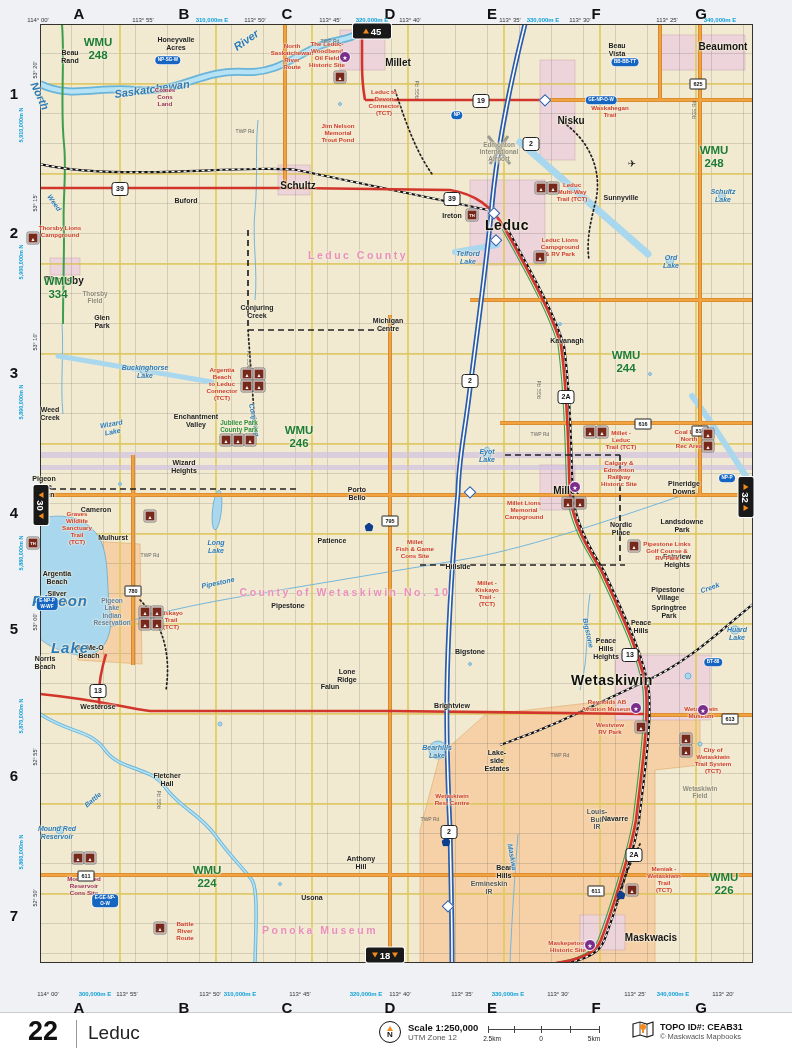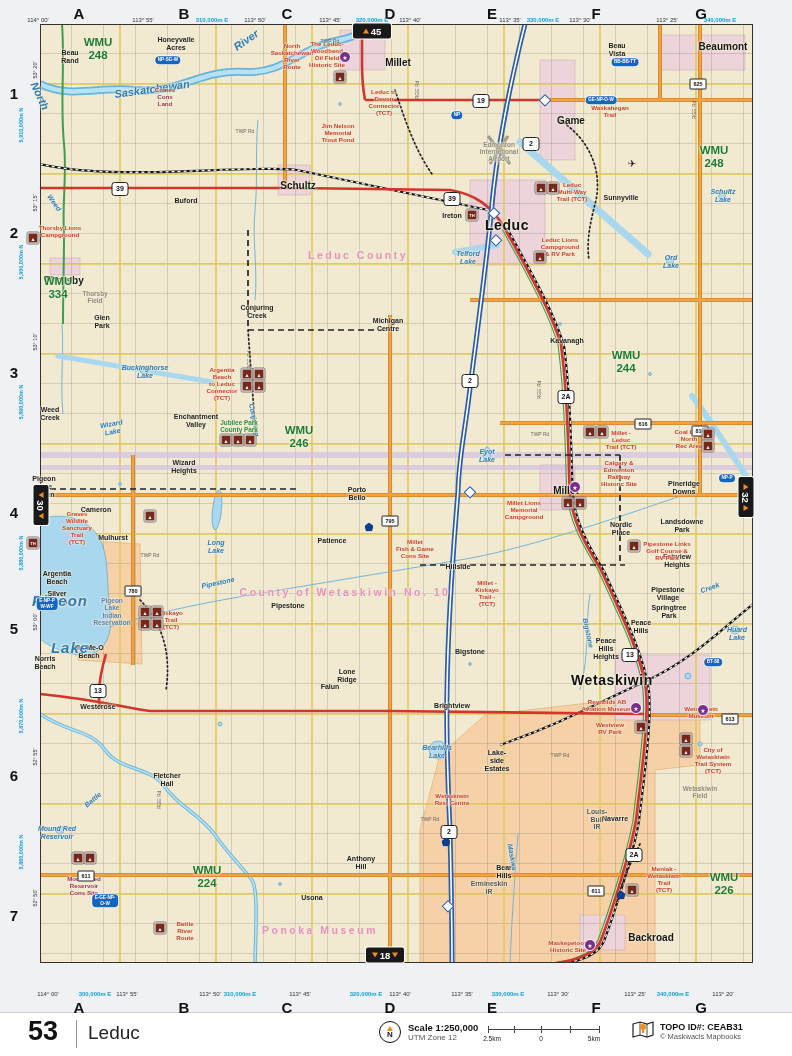--- a/index.html
+++ b/index.html
@@ -209,21 +209,21 @@
     </g>
   </svg>
   <div id="map-border"></div>
 
   <div id="overlay">
       <div class="lbl hamlet" style="left: 70px; top: 57px;">Beau
 Rand</div>
       <div class="lbl hamlet" style="left: 176px; top: 44px;">Honeyvalle
 Acres</div>
       <div class="lbl town" style="left: 398px; top: 63px;">Millet</div>
-      <div class="lbl town" style="left: 571px; top: 121px;">Game</div>
+      <div class="lbl town" style="left: 571px; top: 121px;">Nisku</div>
       <div class="lbl hamlet" style="left: 617px; top: 50px;">Beau
 Vista</div>
       <div class="lbl town" style="left: 723px; top: 47px;">Beaumont</div>
       <div class="lbl town" style="left: 298px; top: 186px;">Schultz</div>
       <div class="lbl hamlet" style="left: 186px; top: 201px;">Buford</div>
       <div class="lbl town" style="left: 64px; top: 281px;">Thorsby</div>
       <div class="lbl hamlet" style="left: 102px; top: 322px;">Glen
 Park</div>
       <div class="lbl hamlet" style="left: 257px; top: 312px;">Conjuring
 Creek</div>
@@ -265,21 +265,21 @@
       <div class="lbl hamlet" style="left: 452px; top: 706px;">Brightview</div>
       <div class="lbl hamlet" style="left: 167px; top: 780px;">Fletcher
 Hall</div>
       <div class="lbl hamlet" style="left: 497px; top: 761px;">Lake-
 side
 Estates</div>
       <div class="lbl hamlet" style="left: 361px; top: 863px;">Anthony
 Hill</div>
       <div class="lbl hamlet" style="left: 312px; top: 898px;">Usona</div>
       <div class="lbl hamlet" style="left: 615px; top: 819px;">Navarre</div>
-      <div class="lbl town" style="left: 651px; top: 938px;">Backroad</div>
+      <div class="lbl town" style="left: 651px; top: 938px;">Maskwacis</div>
       <div class="lbl city" style="left: 612px; top: 681px;">Wetaskiwin</div>
       <div class="lbl hamlet" style="left: 641px; top: 627px;">Peace
 Hills</div>
       <div class="lbl hamlet" style="left: 606px; top: 649px;">Peace
 Hills
 Heights</div>
       <div class="lbl hamlet" style="left: 621px; top: 529px;">Nordic
 Place</div>
       <div class="lbl hamlet" style="left: 682px; top: 526px;">Landsdowne
 Park</div>
@@ -611,21 +611,21 @@
     <span class="num">30</span>
     <span class="tri left"></span>
   </div>
   <div class="tab v" id="tab-right">
     <span class="tri right"></span>
     <span class="num">32</span>
     <span class="tri right"></span>
   </div>
 
   <div id="footer">
-    <div id="footer-pagenum">53</div>
+    <div id="footer-pagenum">22</div>
     <div id="footer-divider"></div>
     <div id="footer-title">Leduc</div>
     <div id="north-icon">
       <span class="tri up"></span>
       <span>N</span>
     </div>
     <div id="scale-text">
       <div class="l1">Scale 1:250,000</div>
       <div class="l2">UTM Zone 12</div>
     </div>

